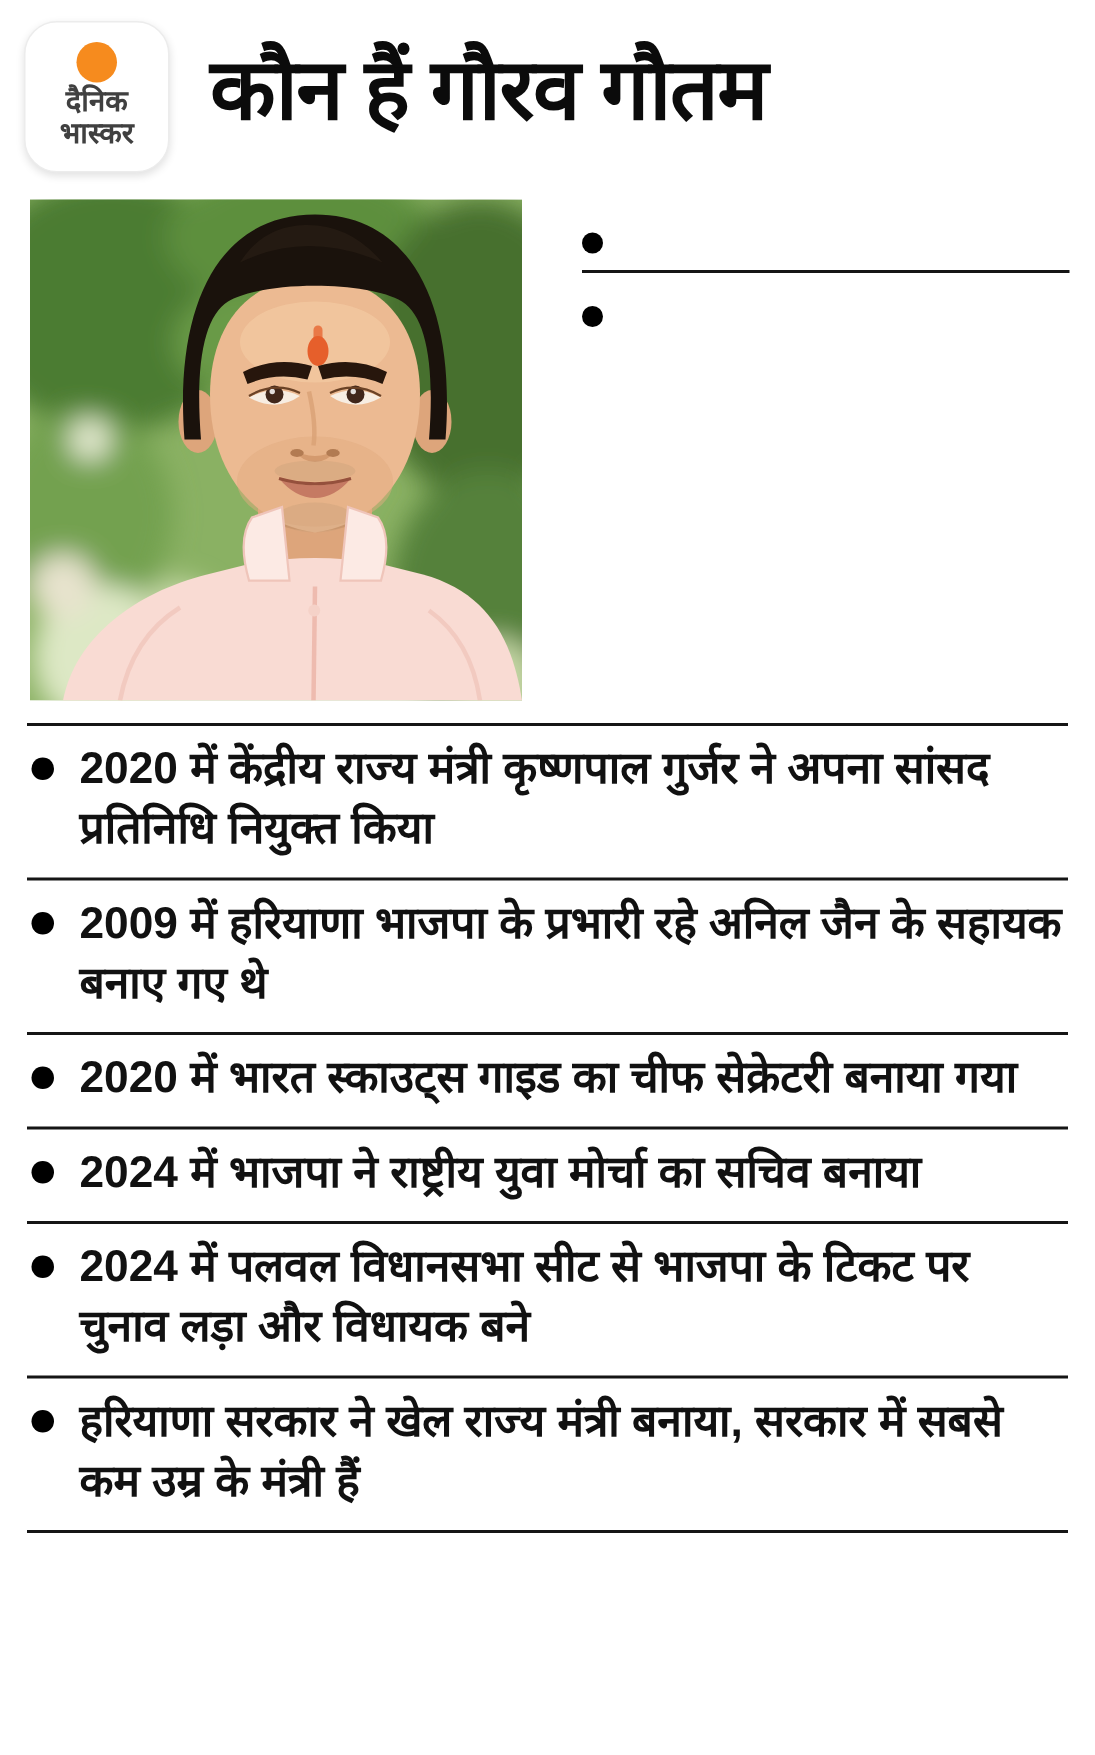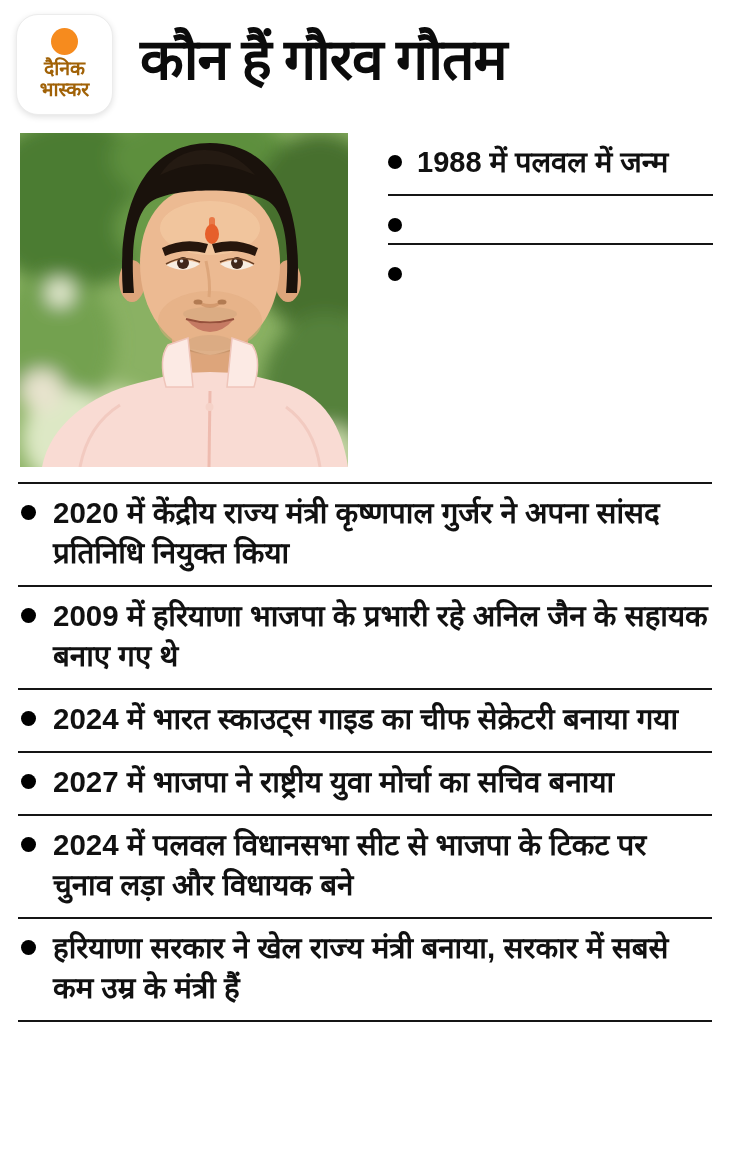--- a/index.html
+++ b/index.html
@@ -23,30 +23,29 @@
     text-align:center;
     box-sizing:border-box;
   }
   .logo-dot{
     width:27px;height:27px;border-radius:50%;
     background:#f68b1e;
     margin:13px auto 3px;
   }
   .logo-text{
     font-size:19.5px;line-height:21px;
-    font-weight:800;color:#a16207;
+    font-weight:800;color:#404040;
     letter-spacing:0;
   }
   .title{
     position:absolute;left:140px;top:10px;right:10px;
     font-size:57px;line-height:100px;
     font-weight:800;color:#0b0b0b;
     letter-spacing:-1px;
     white-space:nowrap;
-    font-family:Liberation Serif, serif;
   }
 
   
   .profile-row{
     position:absolute;left:20px;top:133px;width:693px;height:334px;
     display:flex;
   }
   .photo{width:328px;height:334px;flex:none;display:block;}
   .side-list{margin-left:40px;width:325px;display:flex;flex-direction:column;}
   .side-item{
@@ -156,47 +155,43 @@
       <path d="M146,254 q-8,-28 2,-42 l20,-7 l5,49 z" fill="#fceae4" stroke="#efc5ba" stroke-width="1.5"></path>
       <path d="M234,254 q8,-28 -2,-42 l-20,-7 l-5,49 z" fill="#fceae4" stroke="#efc5ba" stroke-width="1.5"></path>
 
       <path d="M190,258 L189,334" stroke="#eebbaf" stroke-width="3"></path>
       <circle cx="189.5" cy="274" r="4" fill="#f5d2c8"></circle>
     </svg>
 
     <div class="side-list">
       <div class="side-item">
         <span class="dot"></span>
-        <span class="item-text">1988 में पलवल में जन्म</span>
       </div>
       <div class="side-item">
         <span class="dot"></span>
       </div>
-      <div class="side-item">
-        <span class="dot"></span>
-      </div>
     </div>
   </div>
 
   <div class="main-list">
     <div class="main-item">
       <span class="dot"></span>
       <span class="item-text">2020 में केंद्रीय राज्य मंत्री कृष्णपाल गुर्जर ने अपना सांसद प्रतिनिधि नियुक्त किया</span>
     </div>
     <div class="main-item">
       <span class="dot"></span>
       <span class="item-text">2009 में हरियाणा भाजपा के प्रभारी रहे अनिल जैन के सहायक बनाए गए थे</span>
     </div>
     <div class="main-item">
       <span class="dot"></span>
-      <span class="item-text">2024 में भारत स्काउट्स गाइड का चीफ सेक्रेटरी बनाया गया</span>
-    </div>
-    <div class="main-item">
-      <span class="dot"></span>
-      <span class="item-text">2027 में भाजपा ने राष्ट्रीय युवा मोर्चा का सचिव बनाया</span>
+      <span class="item-text">2020 में भारत स्काउट्स गाइड का चीफ सेक्रेटरी बनाया गया</span>
+    </div>
+    <div class="main-item">
+      <span class="dot"></span>
+      <span class="item-text">2024 में भाजपा ने राष्ट्रीय युवा मोर्चा का सचिव बनाया</span>
     </div>
     <div class="main-item">
       <span class="dot"></span>
       <span class="item-text">2024 में पलवल विधानसभा सीट से भाजपा के टिकट पर चुनाव लड़ा और विधायक बने</span>
     </div>
     <div class="main-item">
       <span class="dot"></span>
       <span class="item-text">हरियाणा सरकार ने खेल राज्य मंत्री बनाया, सरकार में सबसे कम उम्र के मंत्री हैं</span>
     </div>
   </div>

